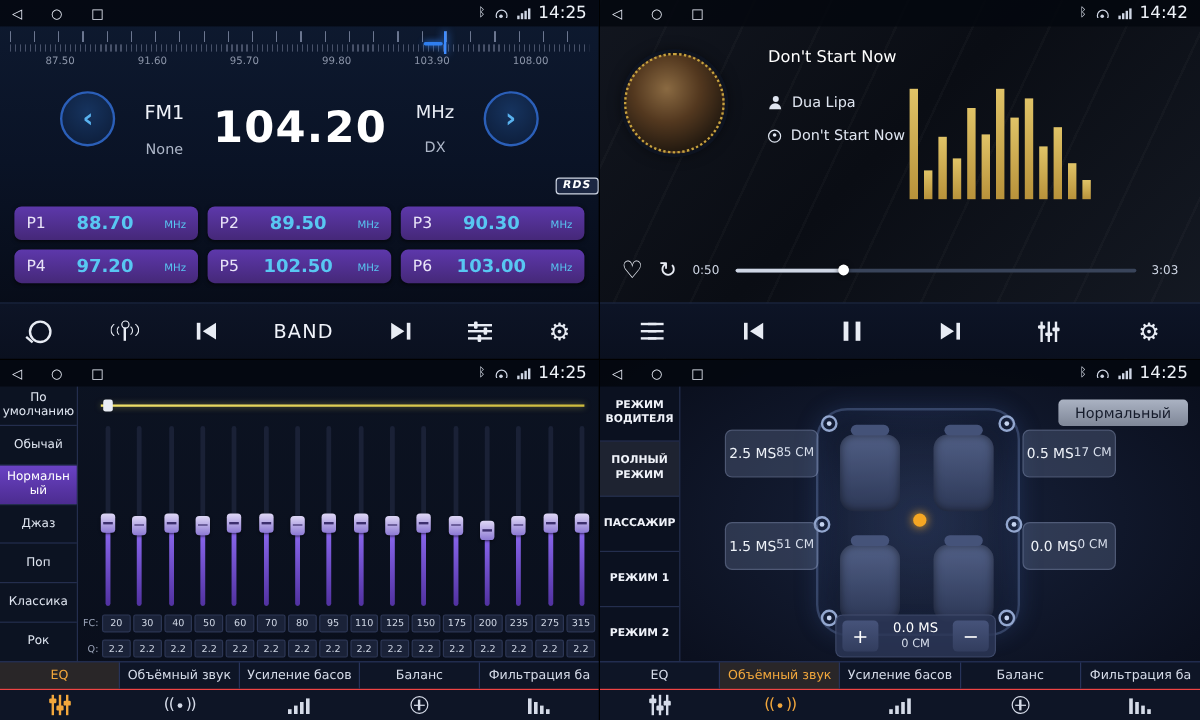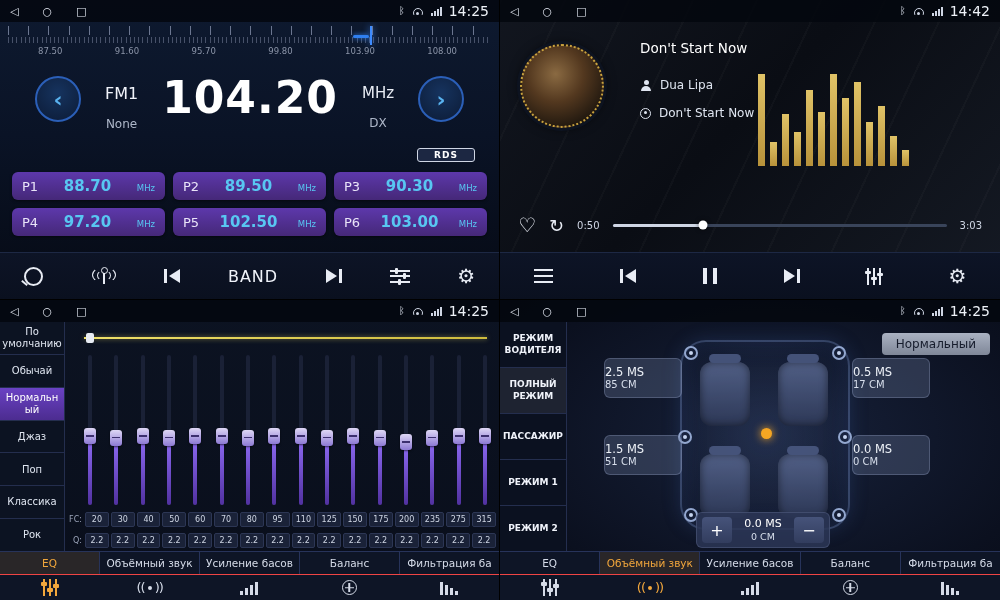--- a/index.html
+++ b/index.html
@@ -32,23 +32,23 @@
   .ticksA{height:9px;background:repeating-linear-gradient(90deg,#6b7690 0 1px,transparent 1px 20.2px);margin-bottom:2px}
   .ticksB{height:6px;background:repeating-linear-gradient(90deg,#475169 0 1px,transparent 1px 4.2px)}
   .marker{position:absolute;left:75%;top:0;width:2px;height:19px;background:#3f8cff;box-shadow:0 0 7px #3f8cff}
   .marker::before{content:"";position:absolute;top:9px;right:3px;width:16px;height:3px;background:#2f7ff0;border-radius:2px;box-shadow:0 0 5px #2f7ff0}
   .scalelabels{position:absolute;left:0;right:0;top:20px;display:flex;justify-content:space-between;padding:0 34px 0 30px;font-size:8.5px;color:#8b94a8}
   .freqrow{position:absolute;left:0;right:0;top:70px;display:flex;align-items:flex-start;justify-content:center;gap:24px}
   .roundbtn{width:42px;height:42px;border-radius:50%;border:2px solid #2b5fb8;background:radial-gradient(circle at 50% 35%,#16335e,#0c1b36);color:#59b2ef;font-size:22px;font-weight:700;cursor:pointer;margin-top:6px}
   .fcol{text-align:center}
   .bandname{font-size:16px;color:#f0f3fa;margin-top:14px}
   .subl{font-size:12px;color:#aeb7c9;margin-top:14px}
-  .bigfreq{font-size:44px;font-weight:700;color:#ffffff;letter-spacing:1px;margin-top:2px}
+  .bigfreq{font-size:36px;font-weight:700;color:#ffffff;letter-spacing:1px;margin-top:16px}
   .mhz{font-size:15px;color:#e8ecf4;margin-top:14px}
-  .rds{position:absolute;right:24px;top:148px;font-size:9px;font-weight:700;color:#fff;border:1px solid #cfd6e4;border-radius:3px;padding:1px 16px;background:#1c2742;letter-spacing:1px}
+  .rds{position:absolute;right:0;top:148px;font-size:9px;font-style:italic;font-weight:700;color:#fff;border:1px solid #cfd6e4;border-radius:3px;padding:1px 5px;background:#1c2742;letter-spacing:1px}
   .presets{position:absolute;left:12px;right:12px;top:172px;display:grid;grid-template-columns:repeat(3,1fr);gap:8px}
   .preset{height:28px;border-radius:6px;background:linear-gradient(180deg,#5d38ab,#452878);display:flex;align-items:center;padding:0 10px;cursor:pointer;box-shadow:0 1px 3px rgba(0,0,0,.5)}
   .pid{color:#e9e4f8;font-size:13px}
   .pfreq{color:#58c7f2;font-size:15px;font-weight:700;flex:1;text-align:center}
   .punit{color:#58c7f2;font-size:8.5px;margin-top:4px}
   .toolbar{position:absolute;left:0;right:0;bottom:0;height:46px;display:flex;align-items:center;justify-content:space-around;background:linear-gradient(180deg,#0d1426,#0a101f);border-top:1px solid #1d2844;color:#e8ecf4}
   .bandbtn{font-size:16px;letter-spacing:1px;color:#f0f3fa;cursor:pointer}
   .gear{font-size:20px;line-height:1;cursor:pointer}
 
   
@@ -153,21 +153,21 @@
   .seat{position:absolute;width:50px;height:64px;background:linear-gradient(180deg,#57668e,#2f3a59);border-radius:12px;box-shadow:inset 0 0 8px rgba(0,0,0,.55);opacity:.9}
   .seat::before{content:"";position:absolute;left:9px;right:9px;top:-8px;height:9px;background:#4a5880;border-radius:5px}
   .seat.fl{left:18px;top:20px}.seat.fr{left:96px;top:20px}
   .seat.rl{left:18px;top:112px}.seat.rr{left:96px;top:112px}
   .spk{position:absolute;width:10px;height:10px;border:2px solid #93a7cf;border-radius:50%;box-sizing:content-box}
   .spk::after{content:"";position:absolute;left:3px;top:3px;width:4px;height:4px;border-radius:50%;background:#c6d4ef}
   .spk.p1{left:2px;top:4px}.spk.p2{left:150px;top:4px}
   .spk.p3{left:-4px;top:88px}.spk.p4{left:156px;top:88px}
   .spk.p5{left:2px;top:166px}.spk.p6{left:150px;top:166px}
   .listener{position:absolute;left:79px;top:86px;width:11px;height:11px;border-radius:50%;background:#f5a623;box-shadow:0 0 8px #f5a623}
-  .dcard{position:absolute;width:76px;height:38px;background:rgba(108,124,160,.32);border:1px solid rgba(165,180,215,.28);border-radius:6px;display:flex;flex-direction:column;justify-content:center;color:#eef2f8;line-height:1.25;cursor:pointer}
+  .dcard{position:absolute;width:76px;height:38px;background:rgba(108,124,160,.32);border:1px solid rgba(165,180,215,.28);border-radius:6px;display:flex;align-items:center;justify-content:center;color:#eef2f8;line-height:1.25;cursor:pointer}
   .dms{font-size:11.5px}.dcm{font-size:10px;color:#d8dfec}
   .dcard:nth-of-type(1){left:104px;top:58px}
   .dcard:nth-of-type(2){left:352px;top:58px}
   .dcard:nth-of-type(3){left:104px;top:135px}
   .dcard:nth-of-type(4){left:352px;top:135px}
   .adj{position:absolute;left:196px;top:212px;width:134px;height:36px;background:rgba(44,54,86,.85);border:1px solid rgba(130,145,185,.25);border-radius:6px;display:flex;align-items:center;justify-content:space-between;padding:0 5px;box-sizing:border-box}
   .adjbtn{width:30px;height:26px;background:linear-gradient(180deg,#46537a,#323d5e);border-radius:4px;color:#fff;font-size:16px;display:flex;align-items:center;justify-content:center;cursor:pointer}
   .adjval{text-align:center;color:#fff;line-height:1.25}
   .adjval .dms{font-size:11px}.adjval .dcm{font-size:9.5px}
 </style>

